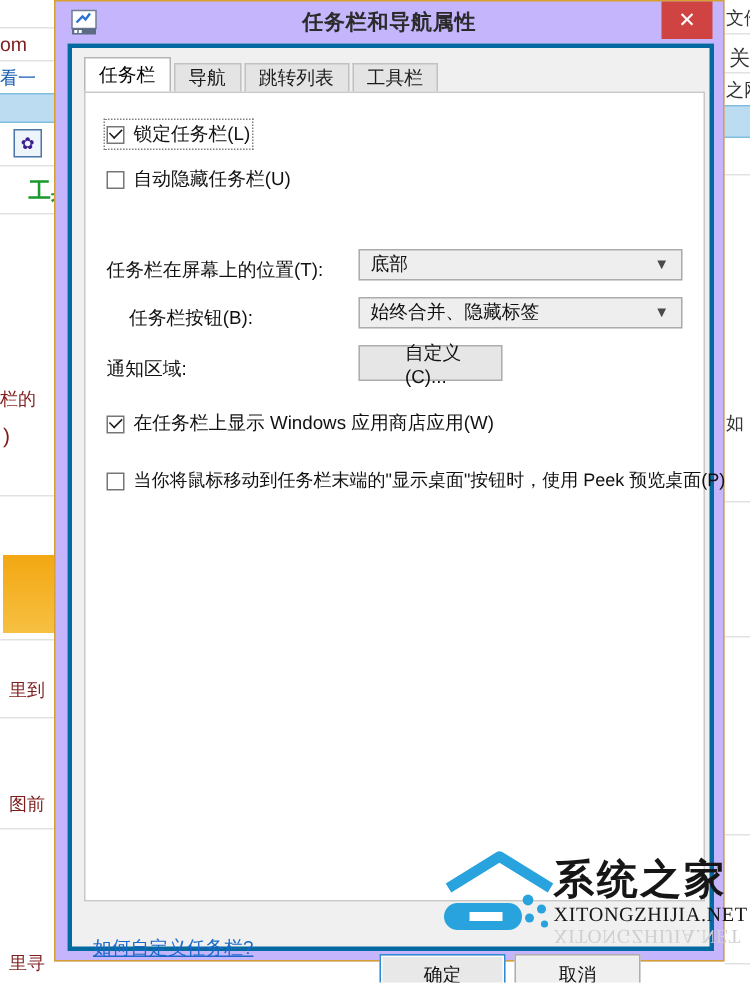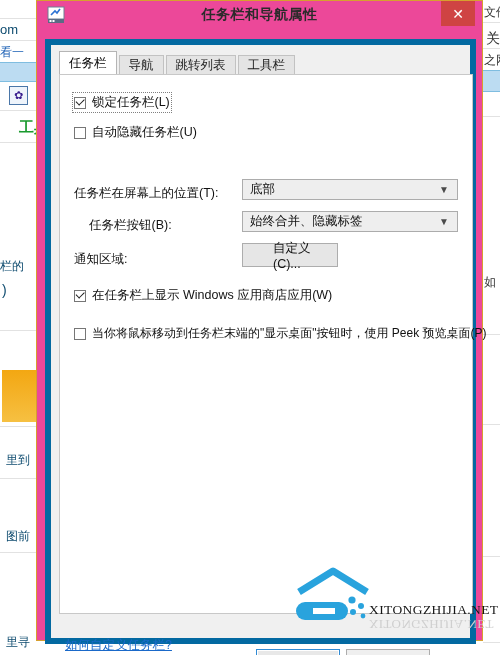--- a/index.html
+++ b/index.html
@@ -3,49 +3,49 @@
 <meta charset="utf-8">
 <style>
   html,body{margin:0;padding:0;}
   body{
     width:500px;height:655px;overflow:hidden;
     font-family:"Liberation Sans","DejaVu Sans",sans-serif;
     background:#ffffff;position:relative;
   }
   
   #bg{position:absolute;inset:0;background:#ffffff;}
-  .bg-txt{position:absolute;font-size:12px;color:#0c4a6e;white-space:nowrap;}
+  .bg-txt{position:absolute;font-size:12px;color:#7f1d1d;white-space:nowrap;}
   .bg-blue{color:#1a5fb4;}
   .bg-green{color:#1a9a2e;font-weight:bold;}
   .bg-sel{position:absolute;background:#bcdcf2;border-top:1px solid #7fbde0;border-bottom:1px solid #7fbde0;}
   .bg-paw{position:absolute;width:17px;height:17px;background:#eef4fb;border:1px solid #4a76a8;
           display:flex;align-items:center;justify-content:center;font-size:11px;color:#3b1f8f;}
   .bg-orange{position:absolute;background:linear-gradient(180deg,#f3a712,#f6c042);}
   .bg-right-txt{position:absolute;font-size:12px;color:#333;white-space:nowrap;}
   .bg-hr{position:absolute;height:1px;background:#e2e2e2;}
 
   
   #dialog{
     position:absolute;left:36px;top:0;width:447px;height:641px;
-    background:#ec4899;border:1px solid #d79f2e;box-sizing:border-box;
+    background:#c4b5fd;border:1px solid #d79f2e;box-sizing:border-box;
   }
   #titlebar{position:relative;height:28px;}
   #title-icon{position:absolute;left:10px;top:5px;width:18px;height:18px;}
   #title-text{
     position:absolute;left:0;right:0;top:5px;text-align:center;
     font-size:14px;color:#2b2b2b;font-weight:600;letter-spacing:.5px;
   }
   #close-btn{
     position:absolute;right:7px;top:0;width:34px;height:25px;background:#cf4343;
     color:#fff;font-size:14px;display:flex;align-items:center;justify-content:center;
     cursor:pointer;
   }
   #client{
     position:absolute;left:8px;top:28px;width:431px;height:605px;
-    background:#f0f0f0;border:6px solid #0369a1;box-sizing:border-box;margin-top:10px;
+    background:#f0f0f0;border:3px solid #0369a1;box-sizing:border-box;
   }
   
   #tabstrip{position:absolute;left:8px;top:6px;height:24px;display:flex;align-items:flex-end;}
   .tab{
     height:20px;padding:0 9px;display:flex;align-items:center;justify-content:center;
     font-size:12.5px;color:#1b1b1b;background:#e4e4e4;border:1px solid #c2c2c2;
     border-bottom:none;margin-right:2px;box-sizing:border-box;cursor:pointer;white-space:nowrap;
   }
   .tab.active{background:#ffffff;height:24px;border-color:#b5b5b5;color:#000;}
   #tab-highlight{
@@ -209,15 +209,16 @@
 <div id="watermark">
   <svg width="80" height="62" viewBox="0 0 80 62">
     <path d="M4 26 L38 5 L72 26" stroke="#29a3dd" stroke-width="7" fill="none" stroke-linejoin="round"></path>
     <path d="M10 36 h34 a9 9 0 0 1 0 18 h-34 a9 9 0 0 1 0 -18 z" fill="#29a3dd"></path>
     <rect x="18" y="42" width="22" height="6" fill="#ffffff"></rect>
     <circle cx="57" cy="34" r="3.6" fill="#29a3dd"></circle>
     <circle cx="66" cy="40" r="3" fill="#29a3dd"></circle>
     <circle cx="58" cy="46" r="3" fill="#29a3dd"></circle>
     <circle cx="68" cy="50" r="2.4" fill="#29a3dd"></circle>
   </svg>
+  <div id="wm-cn">系统之家</div>
   <div id="wm-en">XITONGZHIJIA.NET</div>
   <div id="wm-refl">XITONGZHIJIA.NET</div>
 </div>
 
 </body></html>

